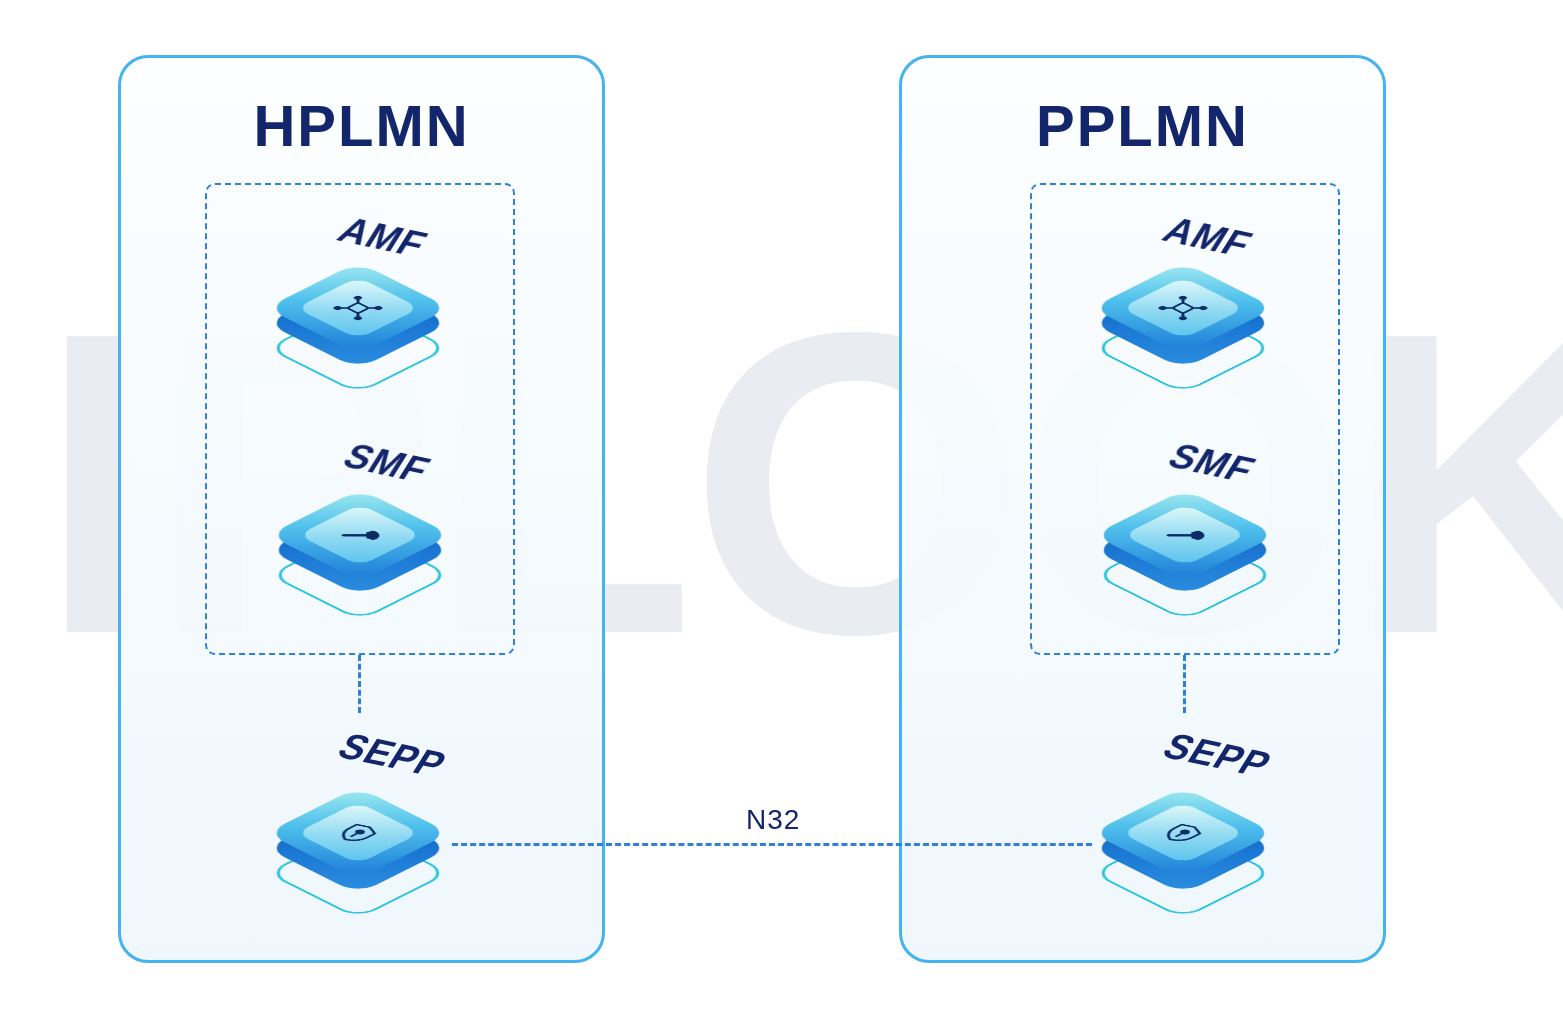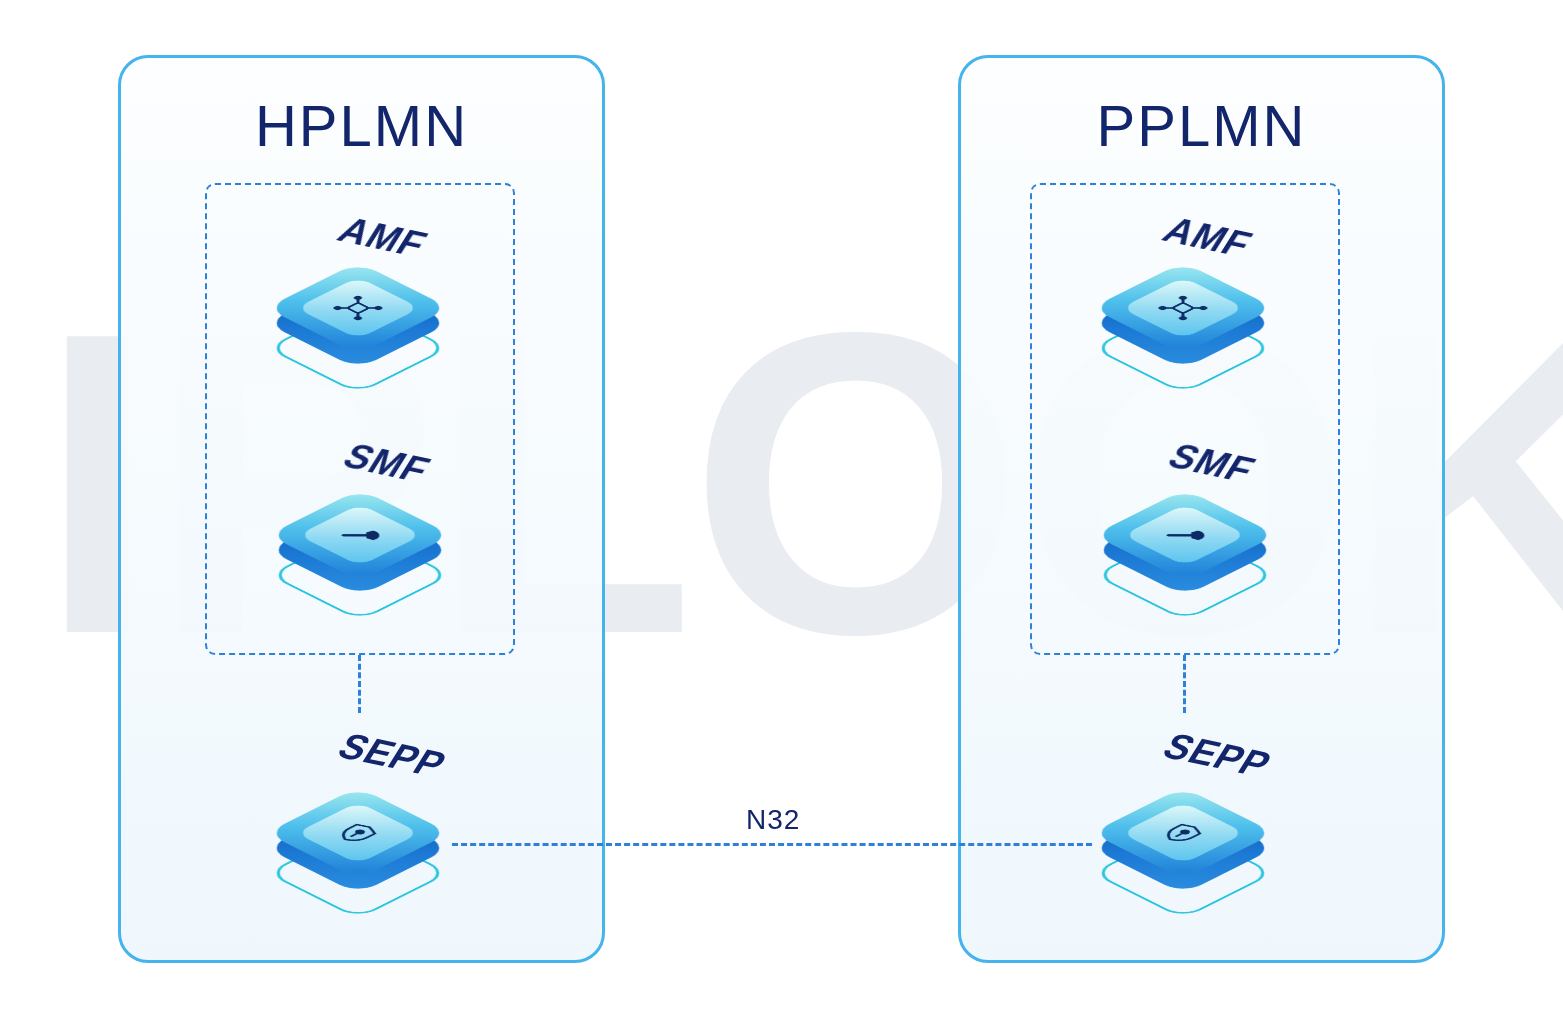--- a/index.html
+++ b/index.html
@@ -14,24 +14,24 @@
     color:#e9ecf1;white-space:nowrap;user-select:none;line-height:1;
   }
   
   .panel{
     position:absolute;top:55px;width:487px;height:908px;z-index:1;
     border:3px solid #45b3ec;border-radius:30px;
     background:linear-gradient(180deg,rgba(252,254,255,0.93) 0%,rgba(238,247,253,0.93) 100%);
     box-sizing:border-box;
   }
   .panel.left{left:118px;}
-  .panel.right{left:958px;}
+  .panel.right{left:899px;}
   .panel-title{
     margin-top:34px;text-align:center;
-    font-size:58px;font-weight:400;letter-spacing:2px;color:#13266b;
+    font-size:58px;font-weight:700;letter-spacing:2px;color:#13266b;
   }
   
   .group-box{
     position:absolute;top:183px;width:310px;height:472px;z-index:3;
     border:2px dashed #2e80da;border-radius:10px;box-sizing:border-box;
   }
   .group-box.left{left:205px;}
   .group-box.right{left:1030px;}
   
   .iso-label{

